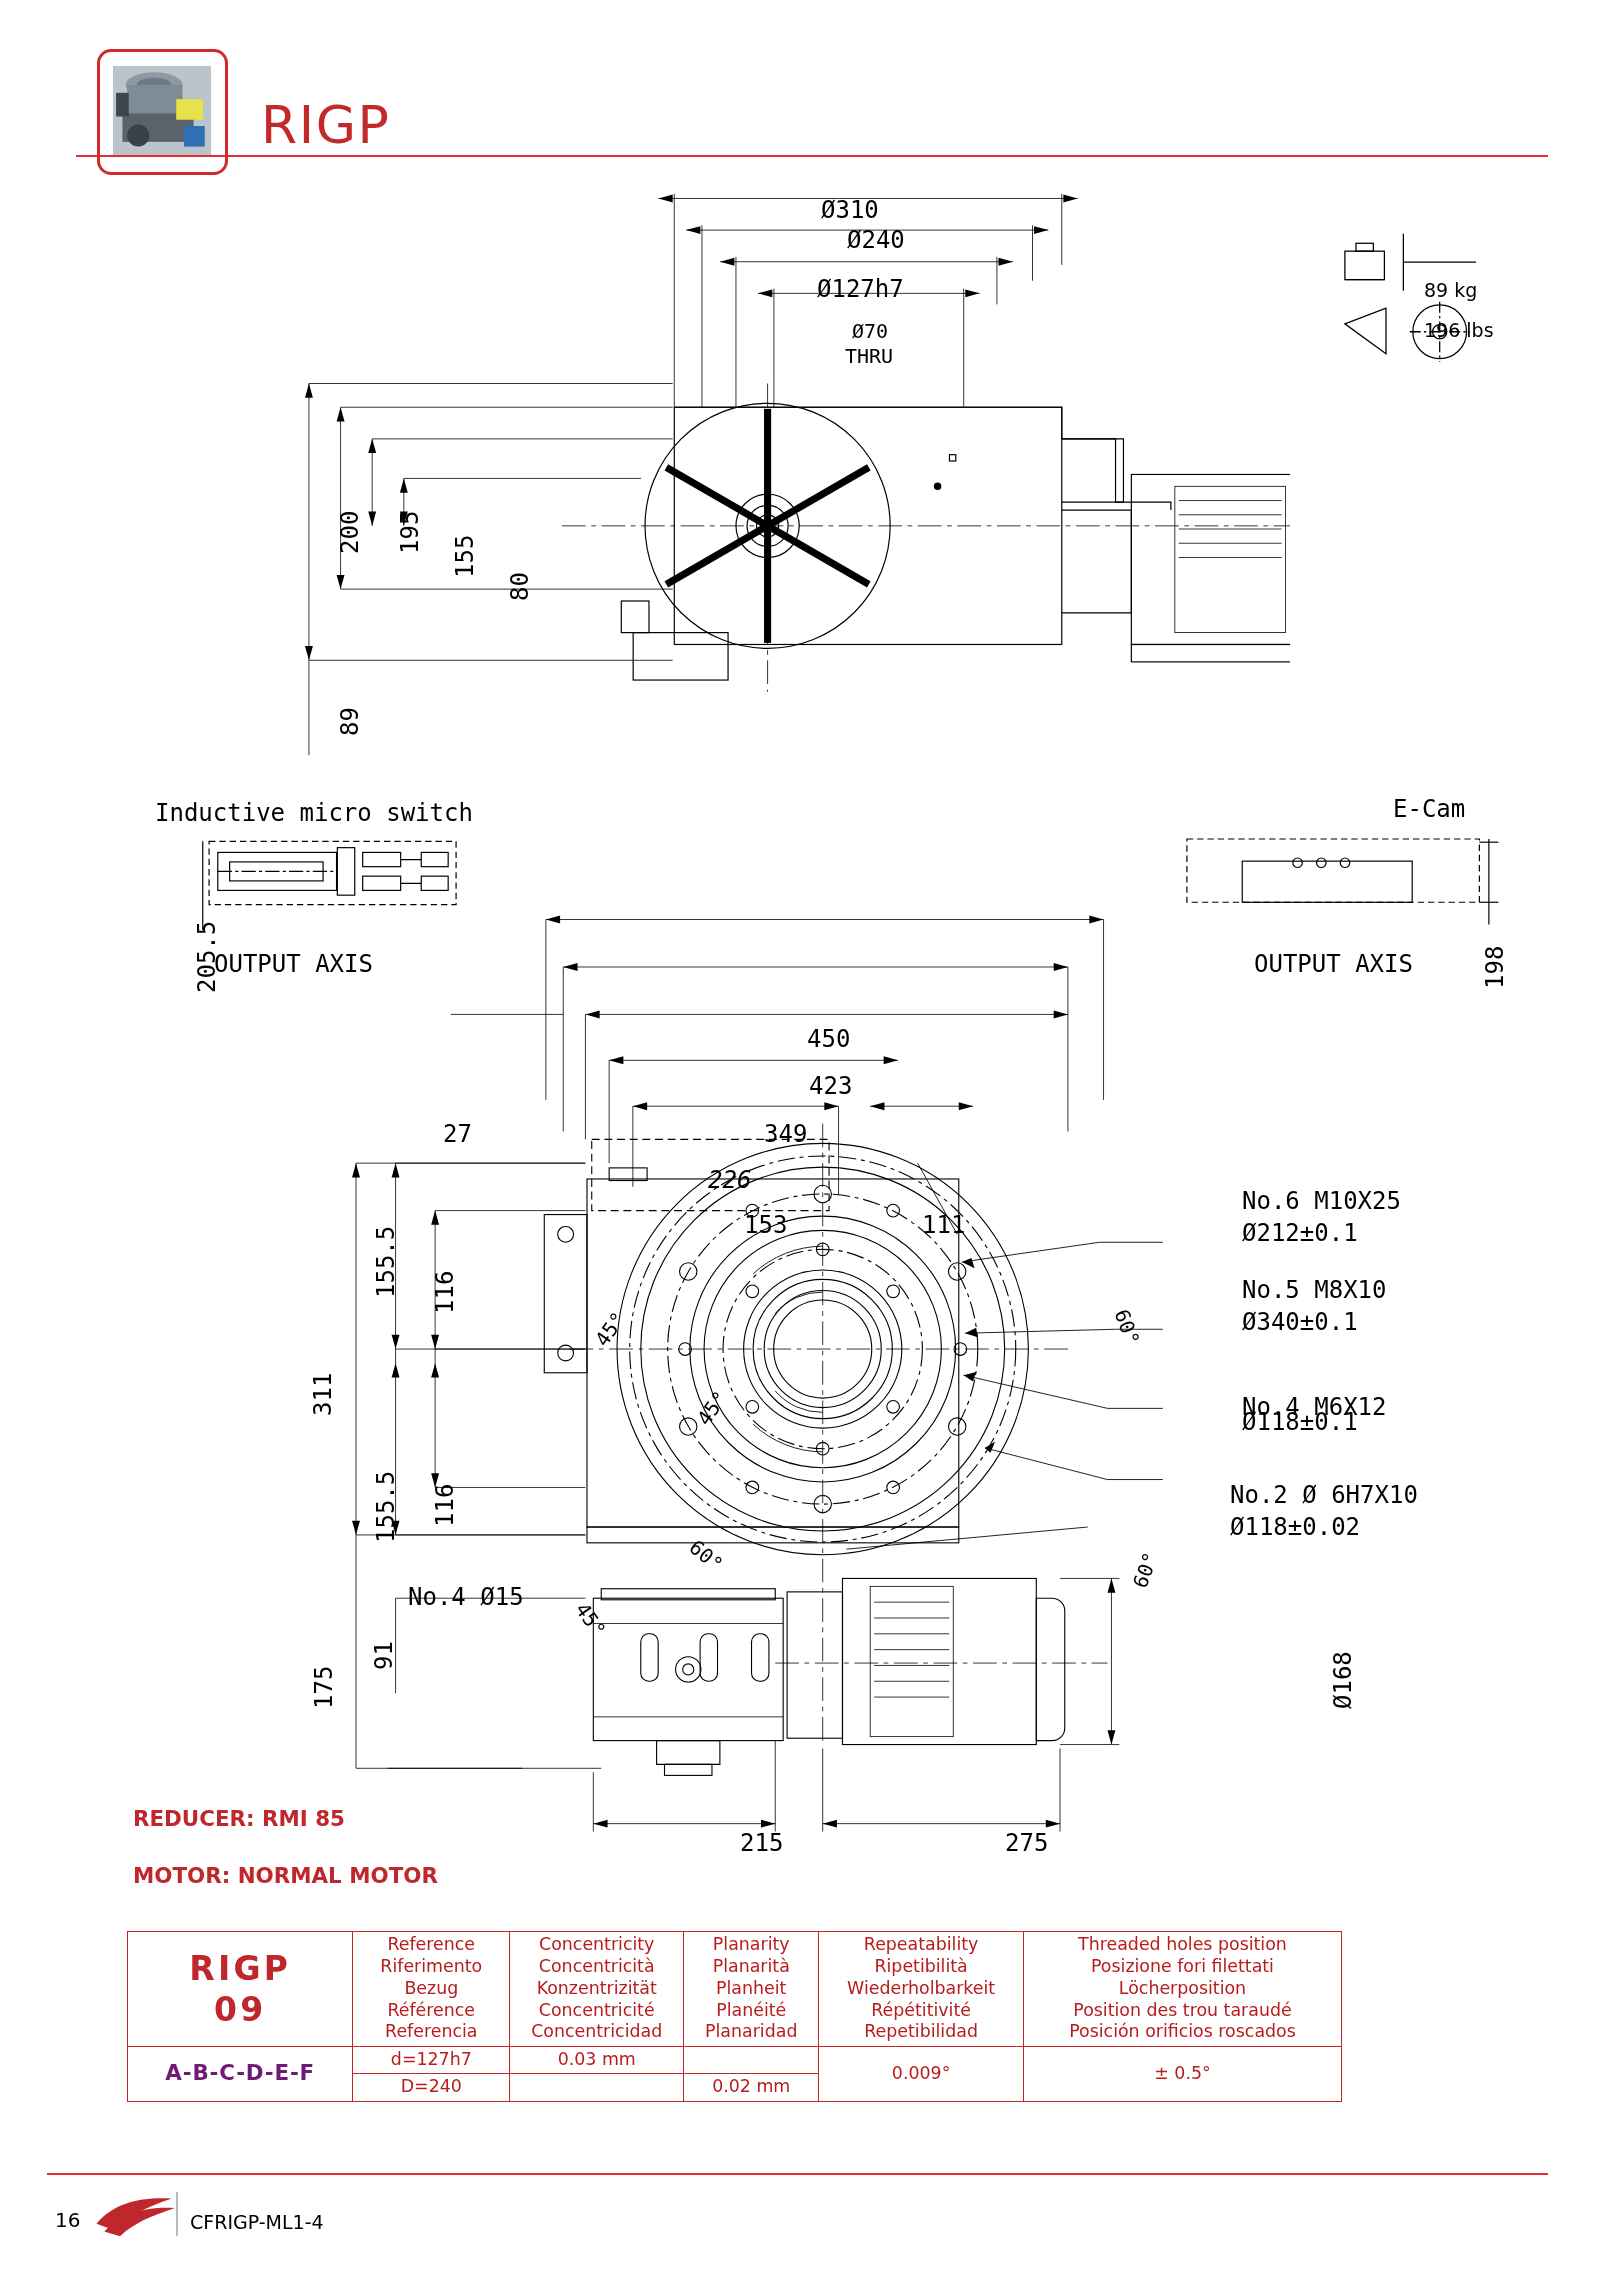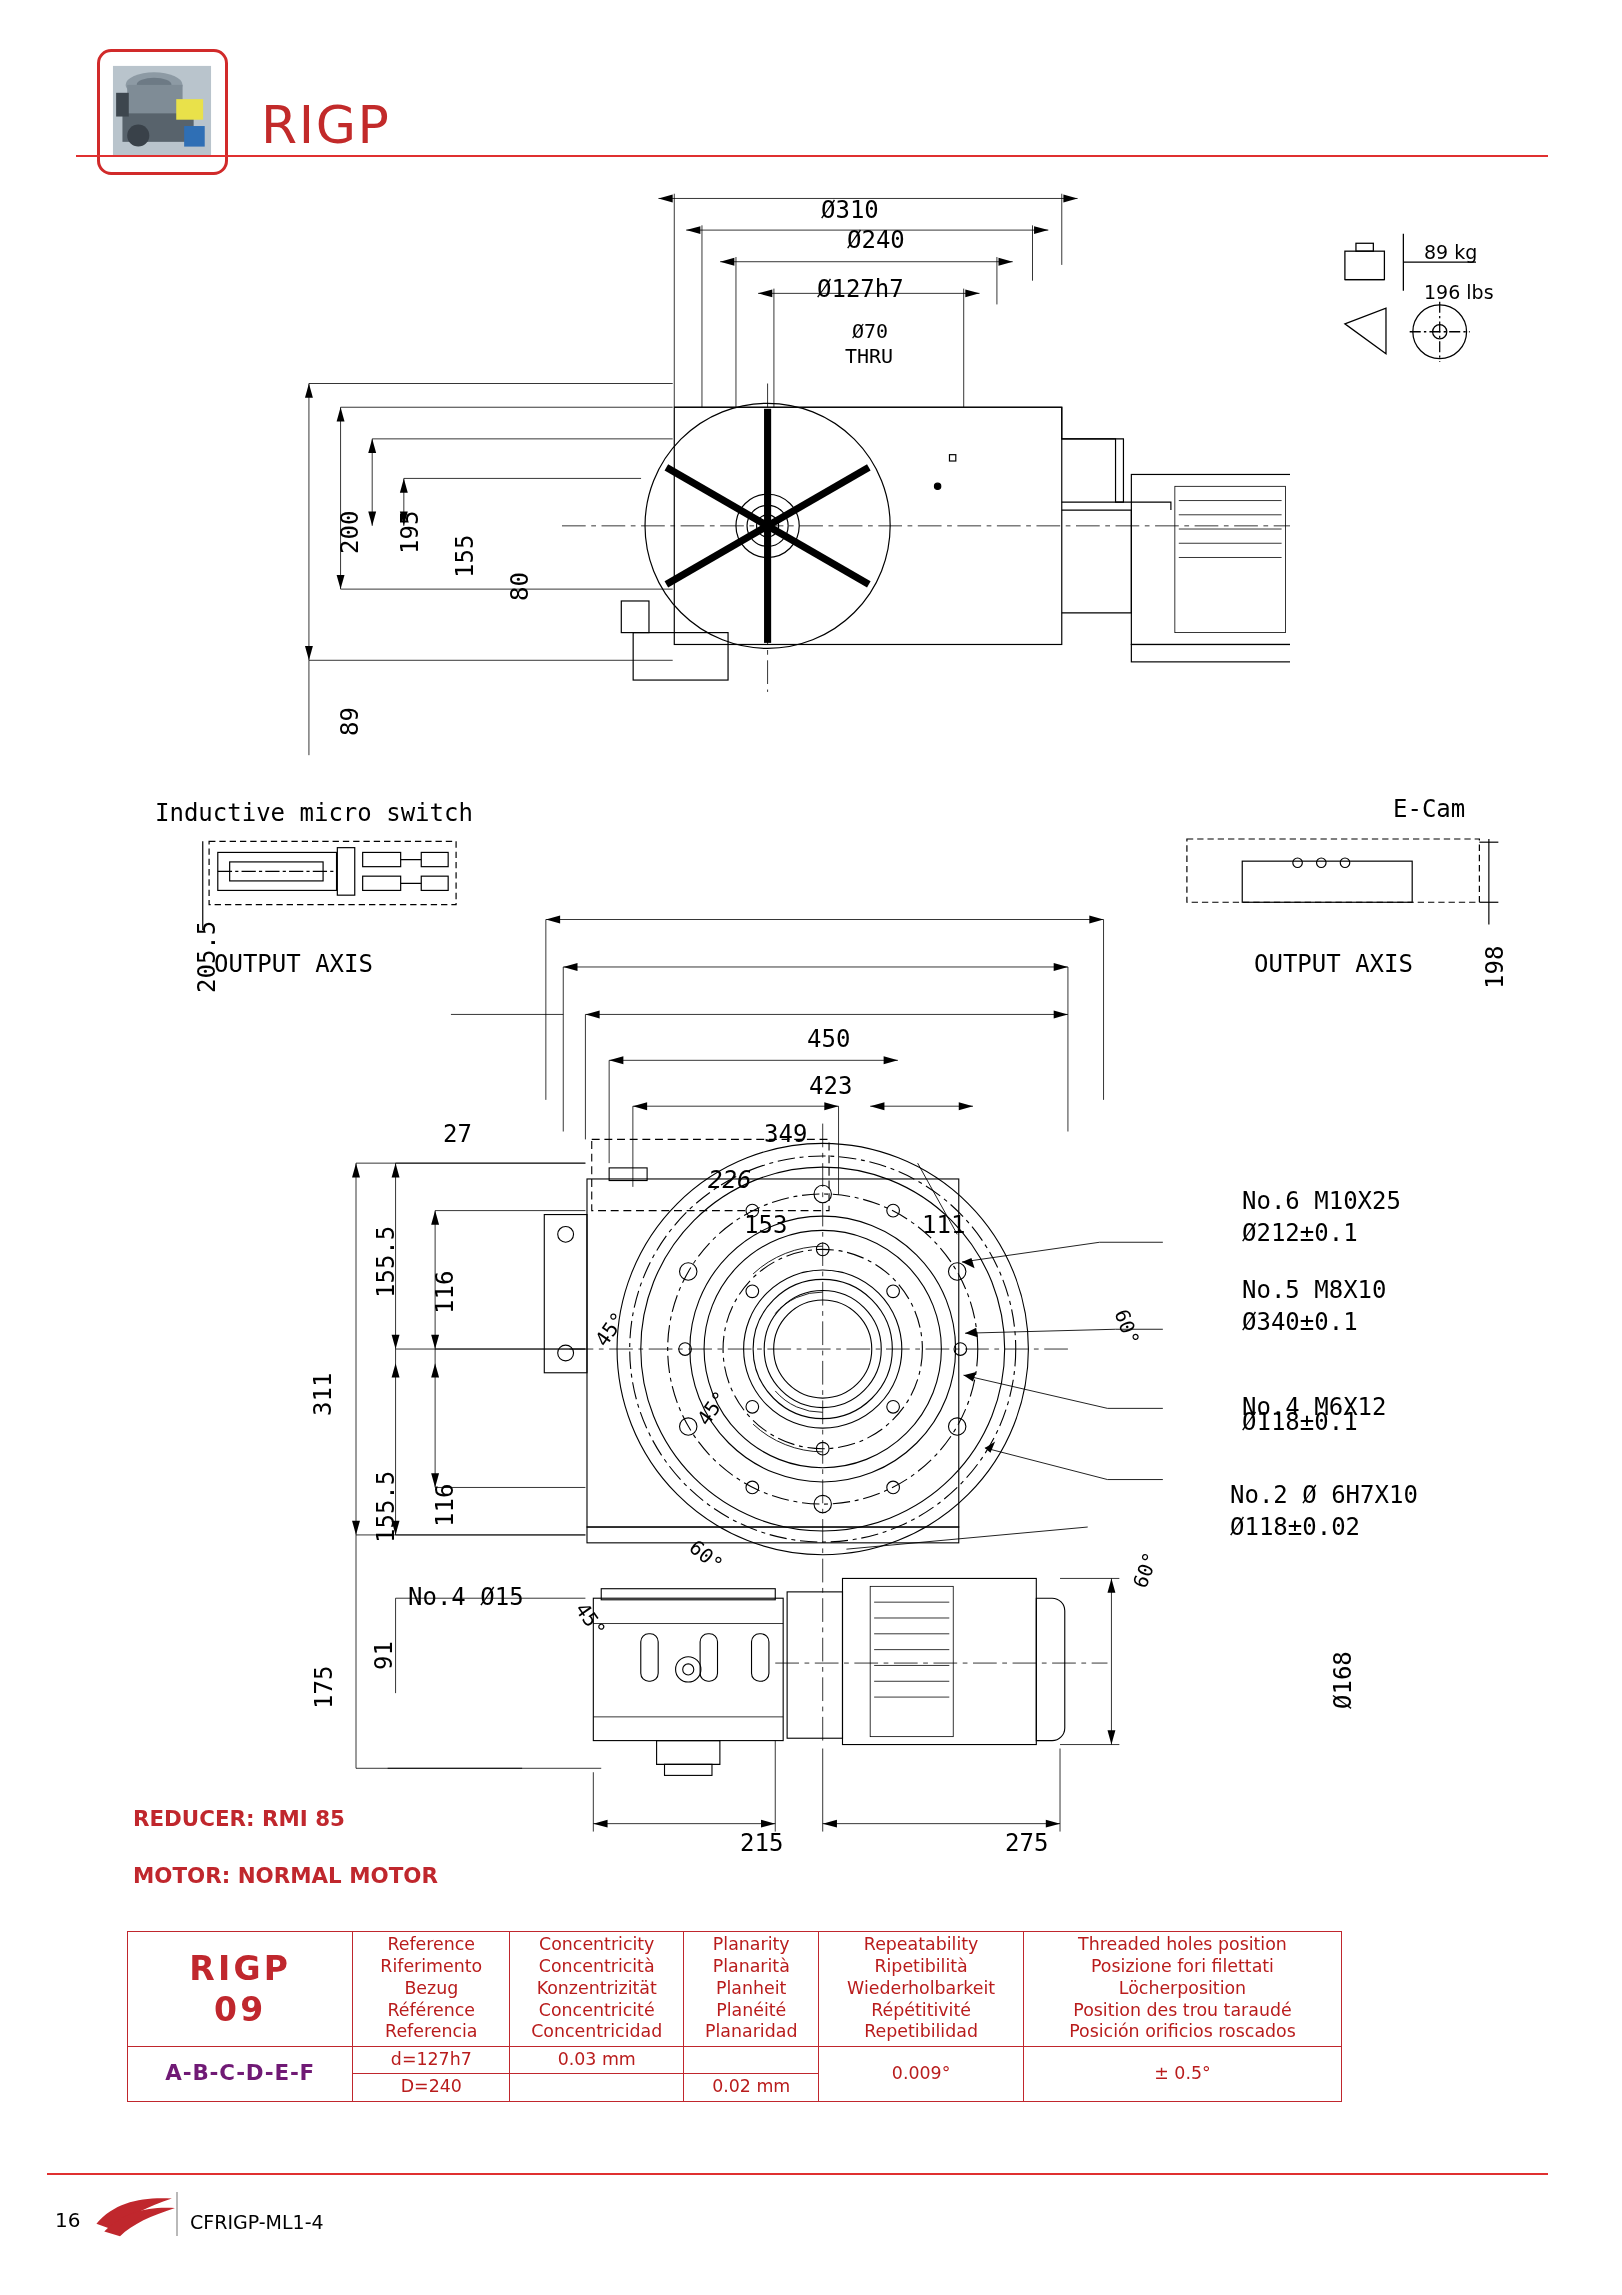--- a/index.html
+++ b/index.html
@@ -10,21 +10,21 @@
   .hdr-rule{position:absolute;left:76px;top:155px;width:1507px;height:1.6px;background:#e03030;}
   .logo-box{position:absolute;left:97px;top:49px;width:125px;height:120px;border:3.2px solid #d12a2a;border-radius:14.2px;background:#fff;}
   .logo-img{position:absolute;left:8px;top:6.3px;width:108px;height:106px;}
   .brand{position:absolute;left:261px;top:95px;font-family:"DejaVu Sans",sans-serif;font-size:52px;color:#c22a2a;letter-spacing:1.6px;}
 
   
   .t{position:absolute;font-family:"DejaVu Sans Mono","Liberation Mono",monospace;font-size:24px;color:#000;white-space:nowrap;}
   .t.s{font-size:20px;}
   .rot{transform-origin:0 0;transform:rotate(-90deg);}
   .red{color:#c0272d;font-family:"DejaVu Sans",sans-serif;font-weight:bold;font-size:21.4px;}
-  .wt-txt{position:absolute;font-family:"DejaVu Sans",sans-serif;font-size:19px;}
+  .wt-txt{position:absolute;font-family:"DejaVu Sans",sans-serif;font-size:19px;margin-top:38px;}
 
   
   .tbl{position:absolute;left:127px;top:1931px;width:1215px;border-collapse:collapse;}
   .tbl td{border:0.8px solid #c0272d;font-family:"DejaVu Sans",sans-serif;font-size:17.4px;text-align:center;color:#b91c1c;padding:2.4px 3.2px;line-height:1.25;}
   .tbl td.code{font-family:"DejaVu Sans",sans-serif;font-size:33px;font-weight:bold;color:#c0272d;letter-spacing:3.2px;}
   .tbl td.codes{font-size:21.4px;font-weight:bold;color:#701a75;letter-spacing:0.8px;}
 
   
   .ft-rule{position:absolute;left:47px;top:2173px;width:1536px;height:1.6px;background:#e03030;}
   .ft-page{position:absolute;left:55px;top:2208px;font-family:"DejaVu Sans",sans-serif;font-size:20px;}

